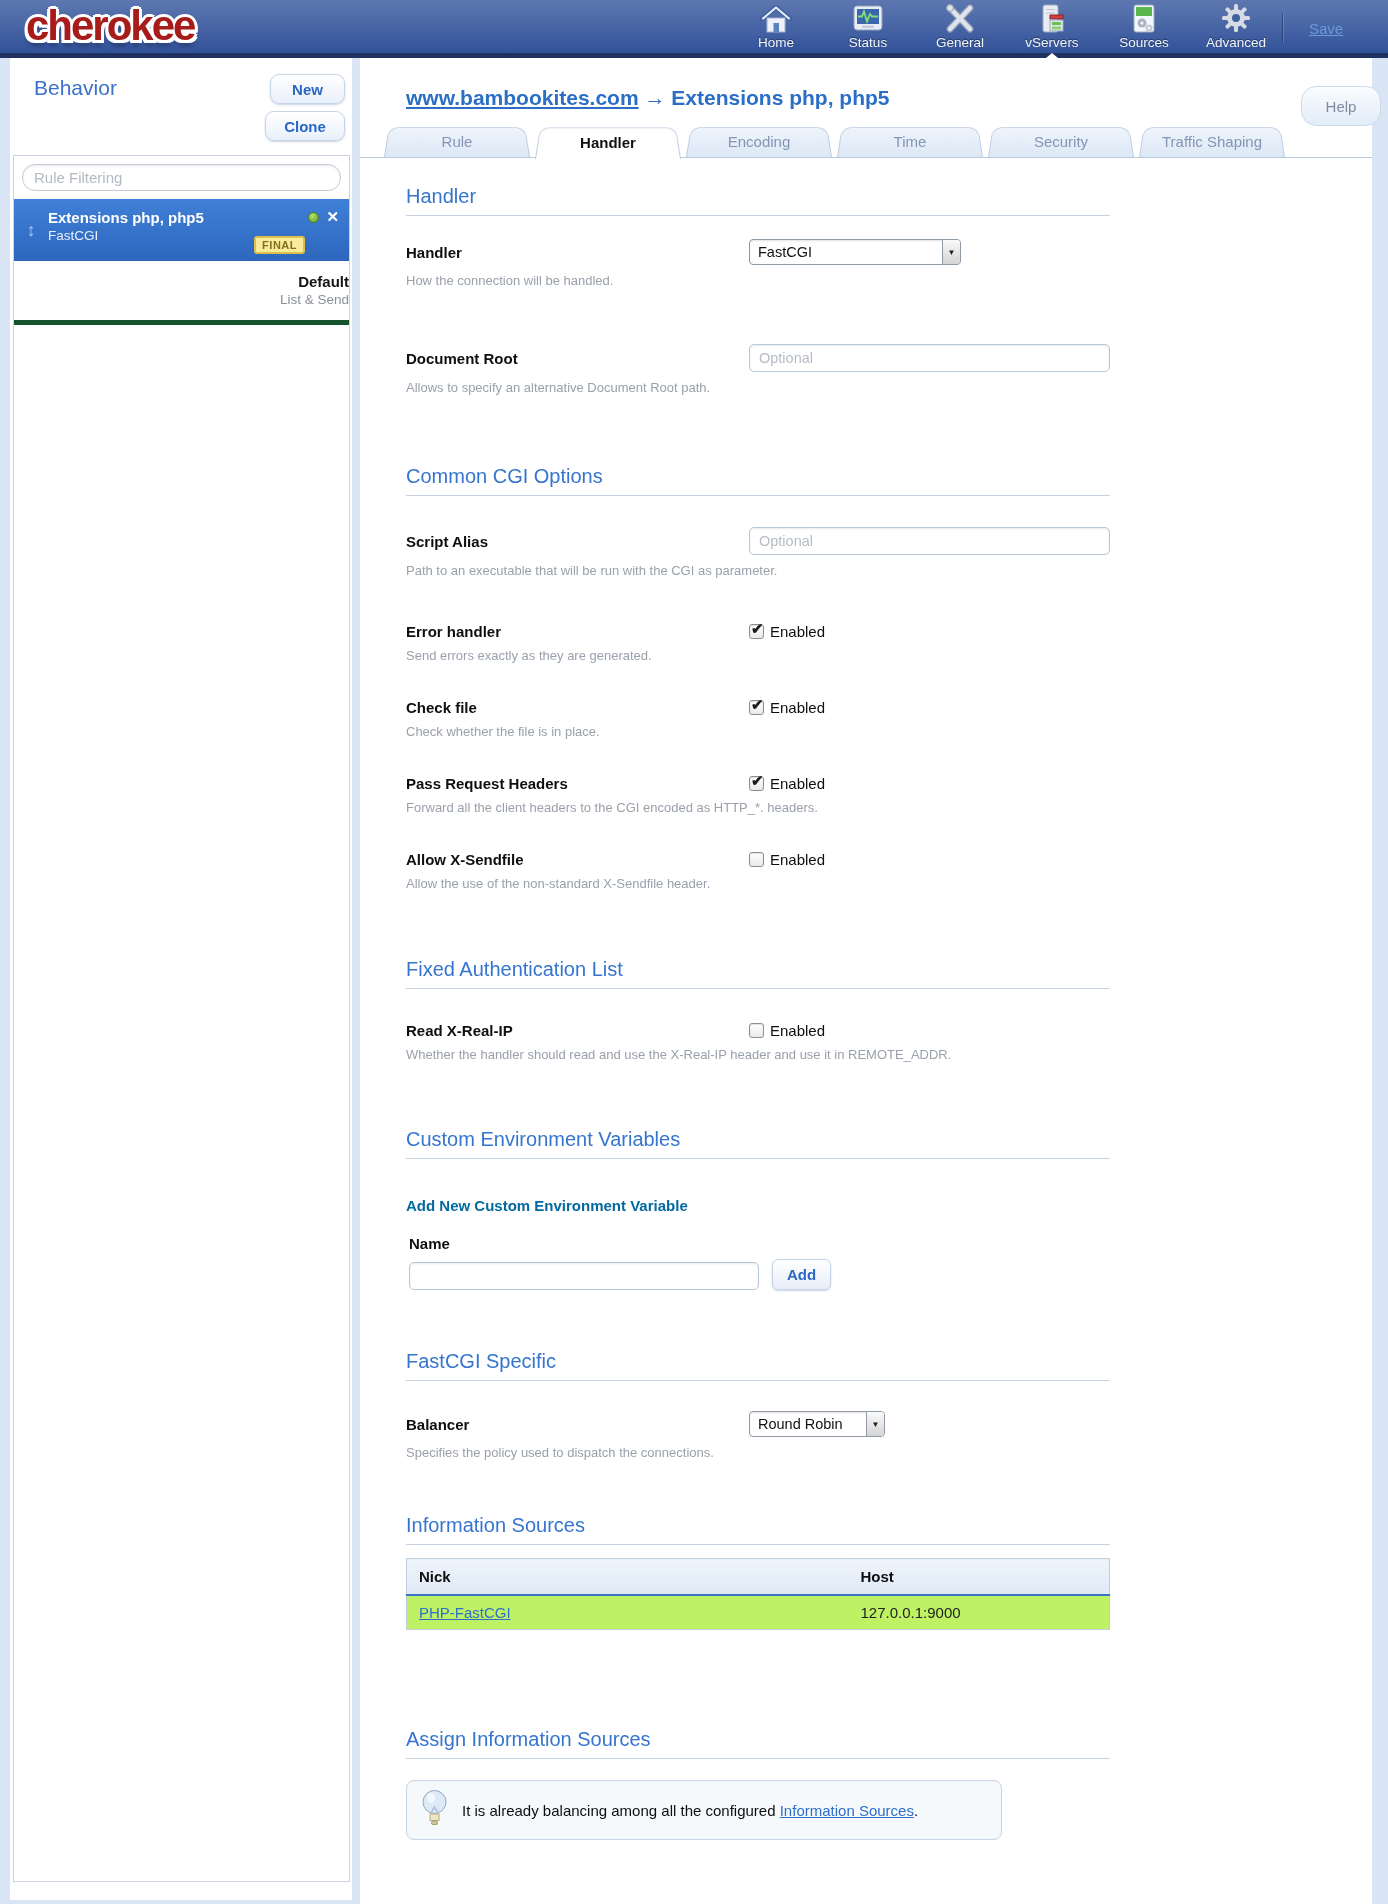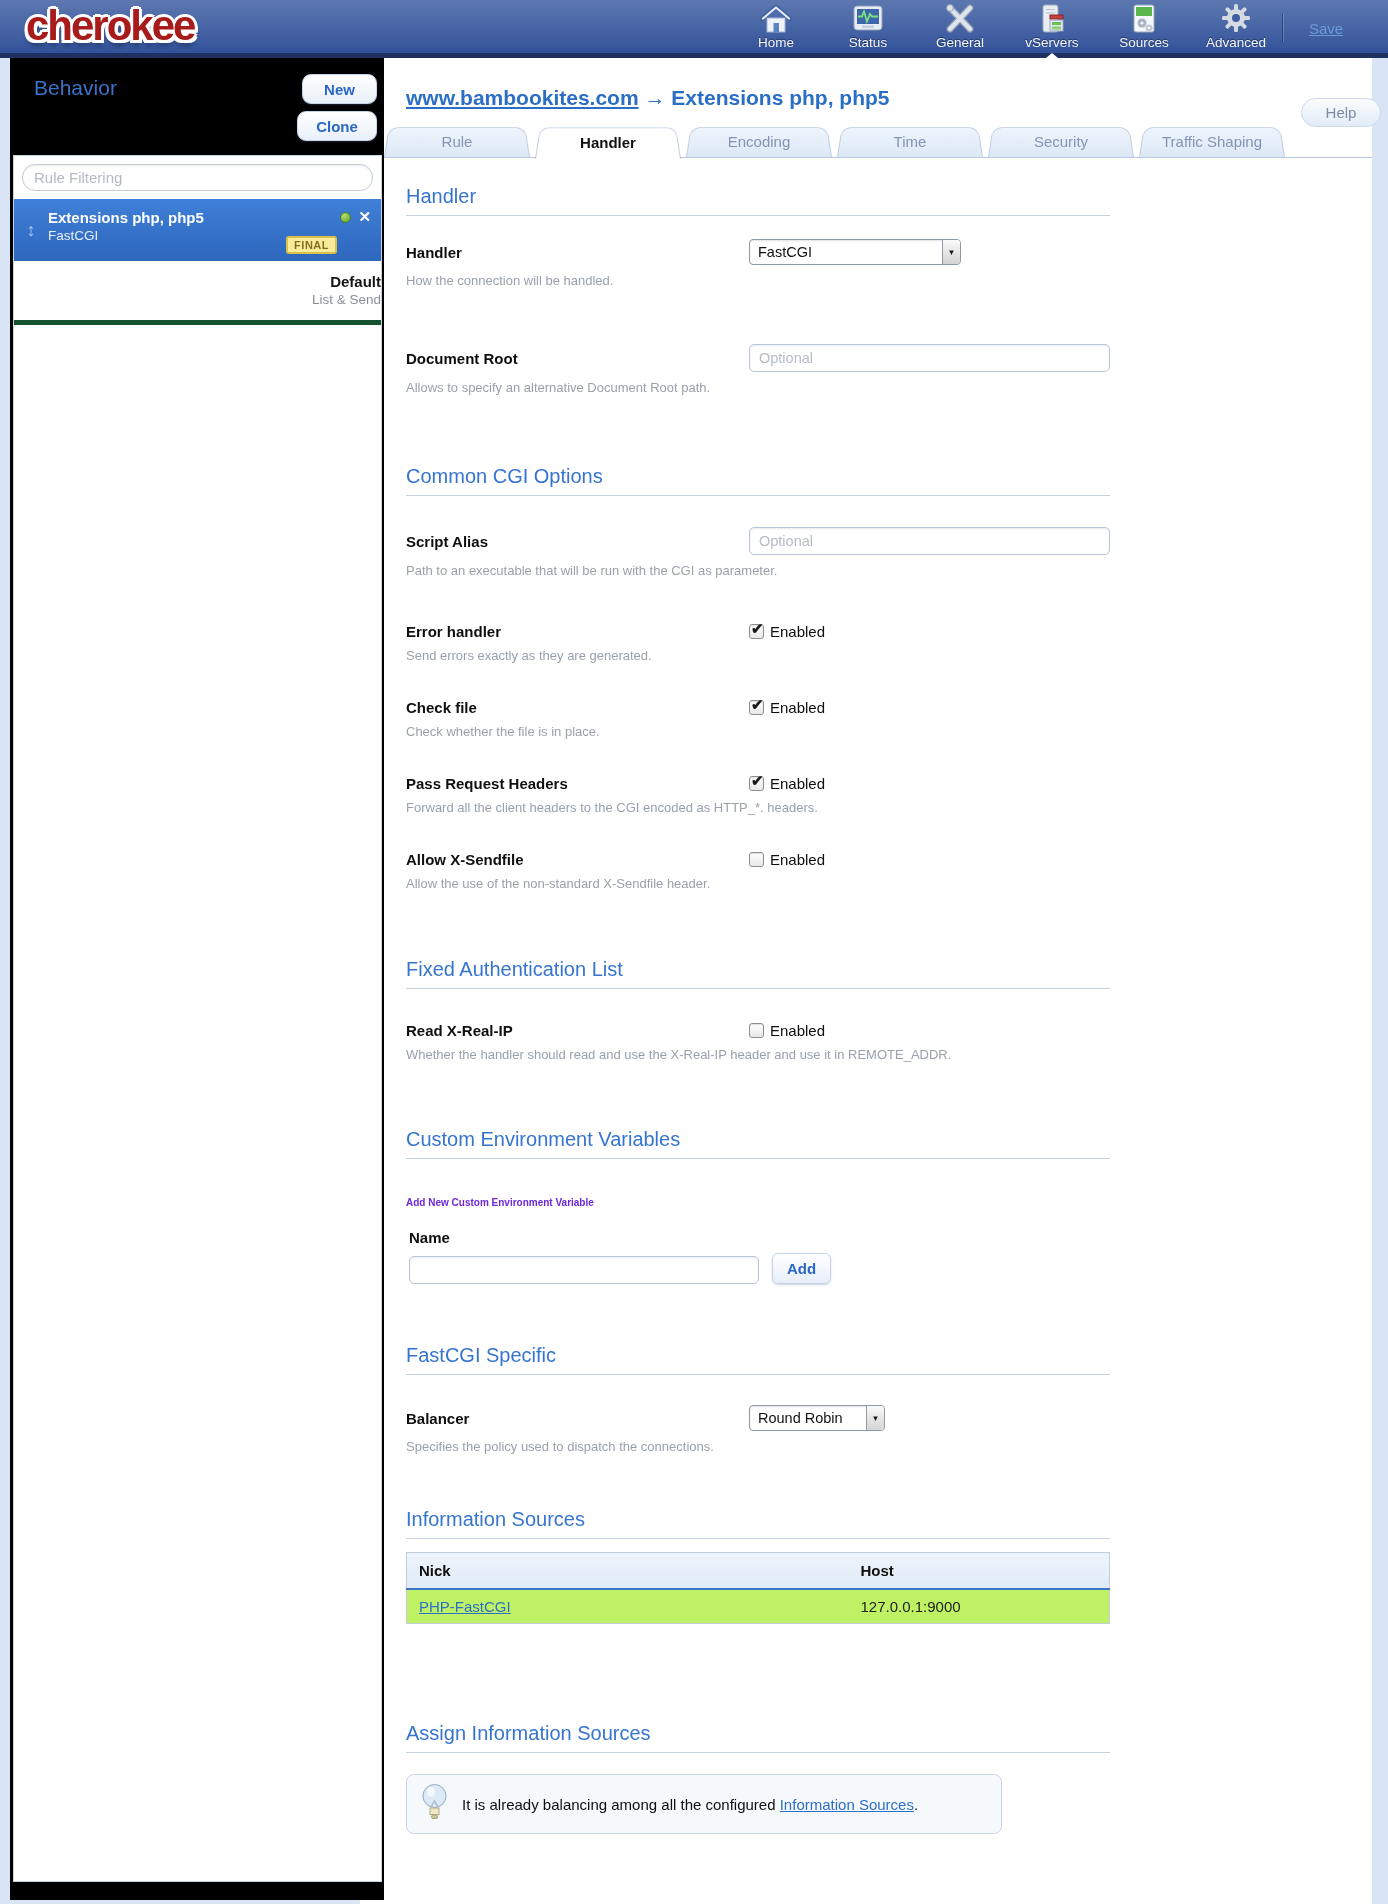--- a/index.html
+++ b/index.html
@@ -20,21 +20,21 @@
     justify-content:flex-end; color:#f2f5fa; font-size:13.5px; cursor:pointer; padding-bottom:3px;
     text-shadow:0 -1px 1px rgba(0,0,0,.45); }
   .nav-item .ic { height:36px; display:flex; align-items:flex-end; justify-content:center; }
   .nav-tri { position:absolute; bottom:-5px; left:50%; margin-left:-6px; width:0; height:0;
     border-left:6px solid transparent; border-right:6px solid transparent; border-bottom:5px solid #fff; z-index:13; }
   .save-wrap { position:absolute; left:1282px; top:14px; display:flex; align-items:center; z-index:12; }
   .vsep { width:1px; height:28px; background:rgba(15,30,70,.45); box-shadow:1px 0 0 rgba(255,255,255,.18); margin-right:26px; }
   .save-link { color:#6d9ad8; font-size:15px; text-decoration:underline; cursor:pointer; }
 
   
-  .sidebar { position:absolute; left:10px; top:58px; width:374px; bottom:4px; background:#000000; z-index:5; }
+  .sidebar { position:absolute; left:10px; top:58px; width:342px; bottom:4px; background:#ffffff; z-index:5; }
   .sb-title { position:absolute; left:24px; top:18px; font-size:21px; color:#3a72c9; font-weight:normal; }
   .sbtn { position:absolute; right:7px; height:30px; border-radius:9px; cursor:pointer;
     background:linear-gradient(#ffffff,#e9f0fa); border:1px solid #c6d4e8;
     box-shadow:0 1px 2px rgba(80,110,160,.3); color:#2a67c5; font-weight:bold; font-size:15px;
     display:flex; align-items:center; justify-content:center; }
   .sbtn.new { top:16px; width:75px; }
   .sbtn.clone { top:53px; width:80px; }
   .rules-box { position:absolute; left:3px; right:2px; top:97px; bottom:18px;
     border:1px solid #c9d3df; background:#fff; }
   .filter { display:block; margin:8px; width:calc(100% - 16px); height:27px; border:1px solid #c6ccd6;
@@ -55,21 +55,21 @@
     background:radial-gradient(circle at 35% 30%, #b4e070, #7ab33b 70%); border:1px solid #4d7a20; }
   .rx { position:absolute; right:10px; top:9px; color:#fff; font-weight:bold; font-size:15px; cursor:pointer; }
   .final-badge { position:absolute; right:44px; bottom:7px; background:#f8ec9c; border:2px solid #dcc04a;
     border-radius:3px; color:#83701f; font-weight:bold; font-size:11px; letter-spacing:.5px; padding:1px 6px; }
 
   
   .content { position:absolute; left:360px; top:58px; width:1012px; bottom:0; background:#fff; z-index:4; }
   .content::before { content:""; position:absolute; left:0; right:0; top:99px; height:1px; background:#b9c9e0; }
   .bc { position:absolute; left:46px; top:28px; font-size:21px; color:#2a6ec6; white-space:nowrap; }
   .bc-site { text-decoration:underline; cursor:pointer; }
-  .help-btn { position:absolute; left:1301px; top:98px; width:80px; height:29px; border-radius:15px;
+  .help-btn { position:absolute; left:1301px; top:86px; width:80px; height:40px; border-radius:15px;
     background:linear-gradient(#fafcfe,#e2ecf8); border:1px solid #ccd9e9; color:#7d8ca2; font-size:15px;
     display:flex; align-items:center; justify-content:center; cursor:pointer; z-index:6; }
   .tabs { position:absolute; left:24px; top:67px; display:flex; z-index:3; }
   .tab { position:relative; width:146px; height:32px; margin-right:5px; display:flex; align-items:center;
     justify-content:center; font-size:15px; color:#8495b5; cursor:pointer; }
   .tab::before { content:""; position:absolute; inset:0; z-index:0;
     background:linear-gradient(#eef4fb,#dde8f6); border:1px solid #bccbe2; border-bottom:none;
     border-radius:10px 10px 0 0; transform:perspective(24px) rotateX(3deg); transform-origin:50% 100%; }
   .tab > span { position:relative; z-index:1; }
   .tab.active { height:34px; color:#111; font-weight:bold; }
@@ -91,21 +91,21 @@
   .select .txt { flex:1; display:flex; align-items:center; padding:0 8px; }
   .select .arrow { width:18px; border-left:1px solid #8f9aa4; border-radius:0 3px 3px 0;
     background:linear-gradient(#fafafa,#d4d4d4); display:flex; align-items:center; justify-content:center;
     font-size:8px; color:#1a1a1a; }
   .cbwrap { display:flex; align-items:center; }
   .cb { position:relative; width:15px; height:15px; border:1px solid #8a8f96; border-radius:3px;
     background:linear-gradient(#ffffff,#e9e9e9); box-shadow:inset 0 1px 1px rgba(0,0,0,.12); cursor:pointer; }
   .cb.checked::after { content:"\2714"; position:absolute; left:1px; top:-5px; font-size:15px;
     font-weight:bold; color:#1c1c1c; }
   .cblabel { margin-left:6px; font-size:15px; color:#0f0f0f; }
-  .add-heading { font-weight:bold; font-size:10px; color:#6d28d9; }
+  .add-heading { font-weight:bold; font-size:15px; color:#0369a1; }
   .nv-row { display:flex; align-items:flex-end; margin-left:3px; }
   .nv-col { margin-right:5px; }
   .nv-col .nvlabel { display:block; font-weight:bold; font-size:15px; color:#0f0f0f; margin-bottom:10px; }
   .nv-col .tin { width:350px; }
   .add-btn { margin-left:8px; width:59px; height:31px; border-radius:6px; cursor:pointer;
     background:linear-gradient(#ffffff,#e7eef9); border:1px solid #c6d4e8; box-shadow:0 1px 2px rgba(80,110,160,.3);
     color:#2a67c5; font-weight:bold; font-size:15px; display:flex; align-items:center; justify-content:center; }
   table.isrc { width:704px; border:1px solid #c2cedc; border-collapse:collapse; table-layout:fixed; font-size:15px; }
   table.isrc th { background:linear-gradient(#eef4fb,#dfeaf7); text-align:left; font-weight:bold; color:#0f0f0f;
     padding:9px 12px; border-bottom:2px solid #3b74c9; }

